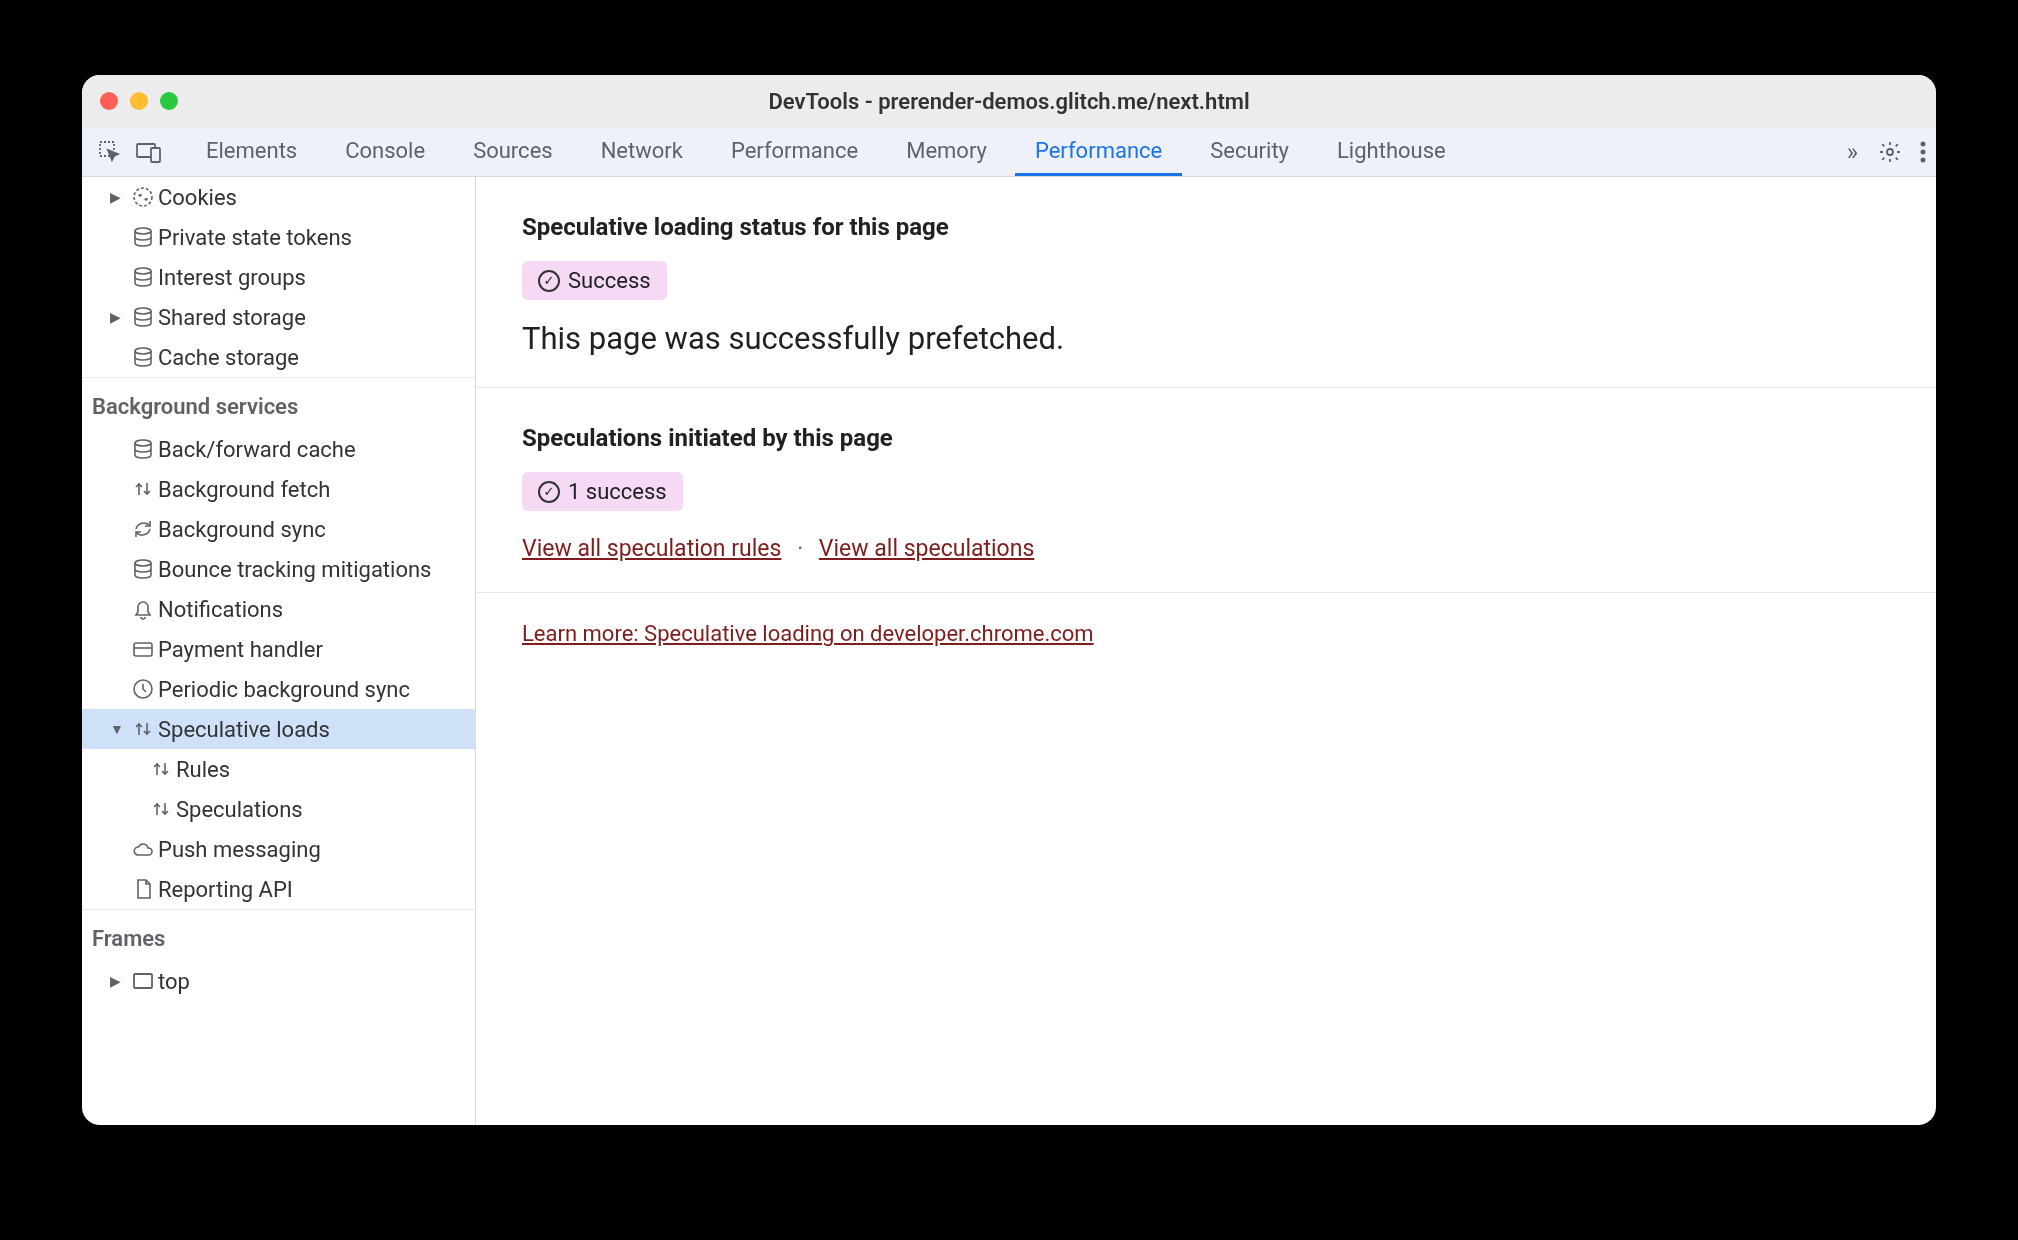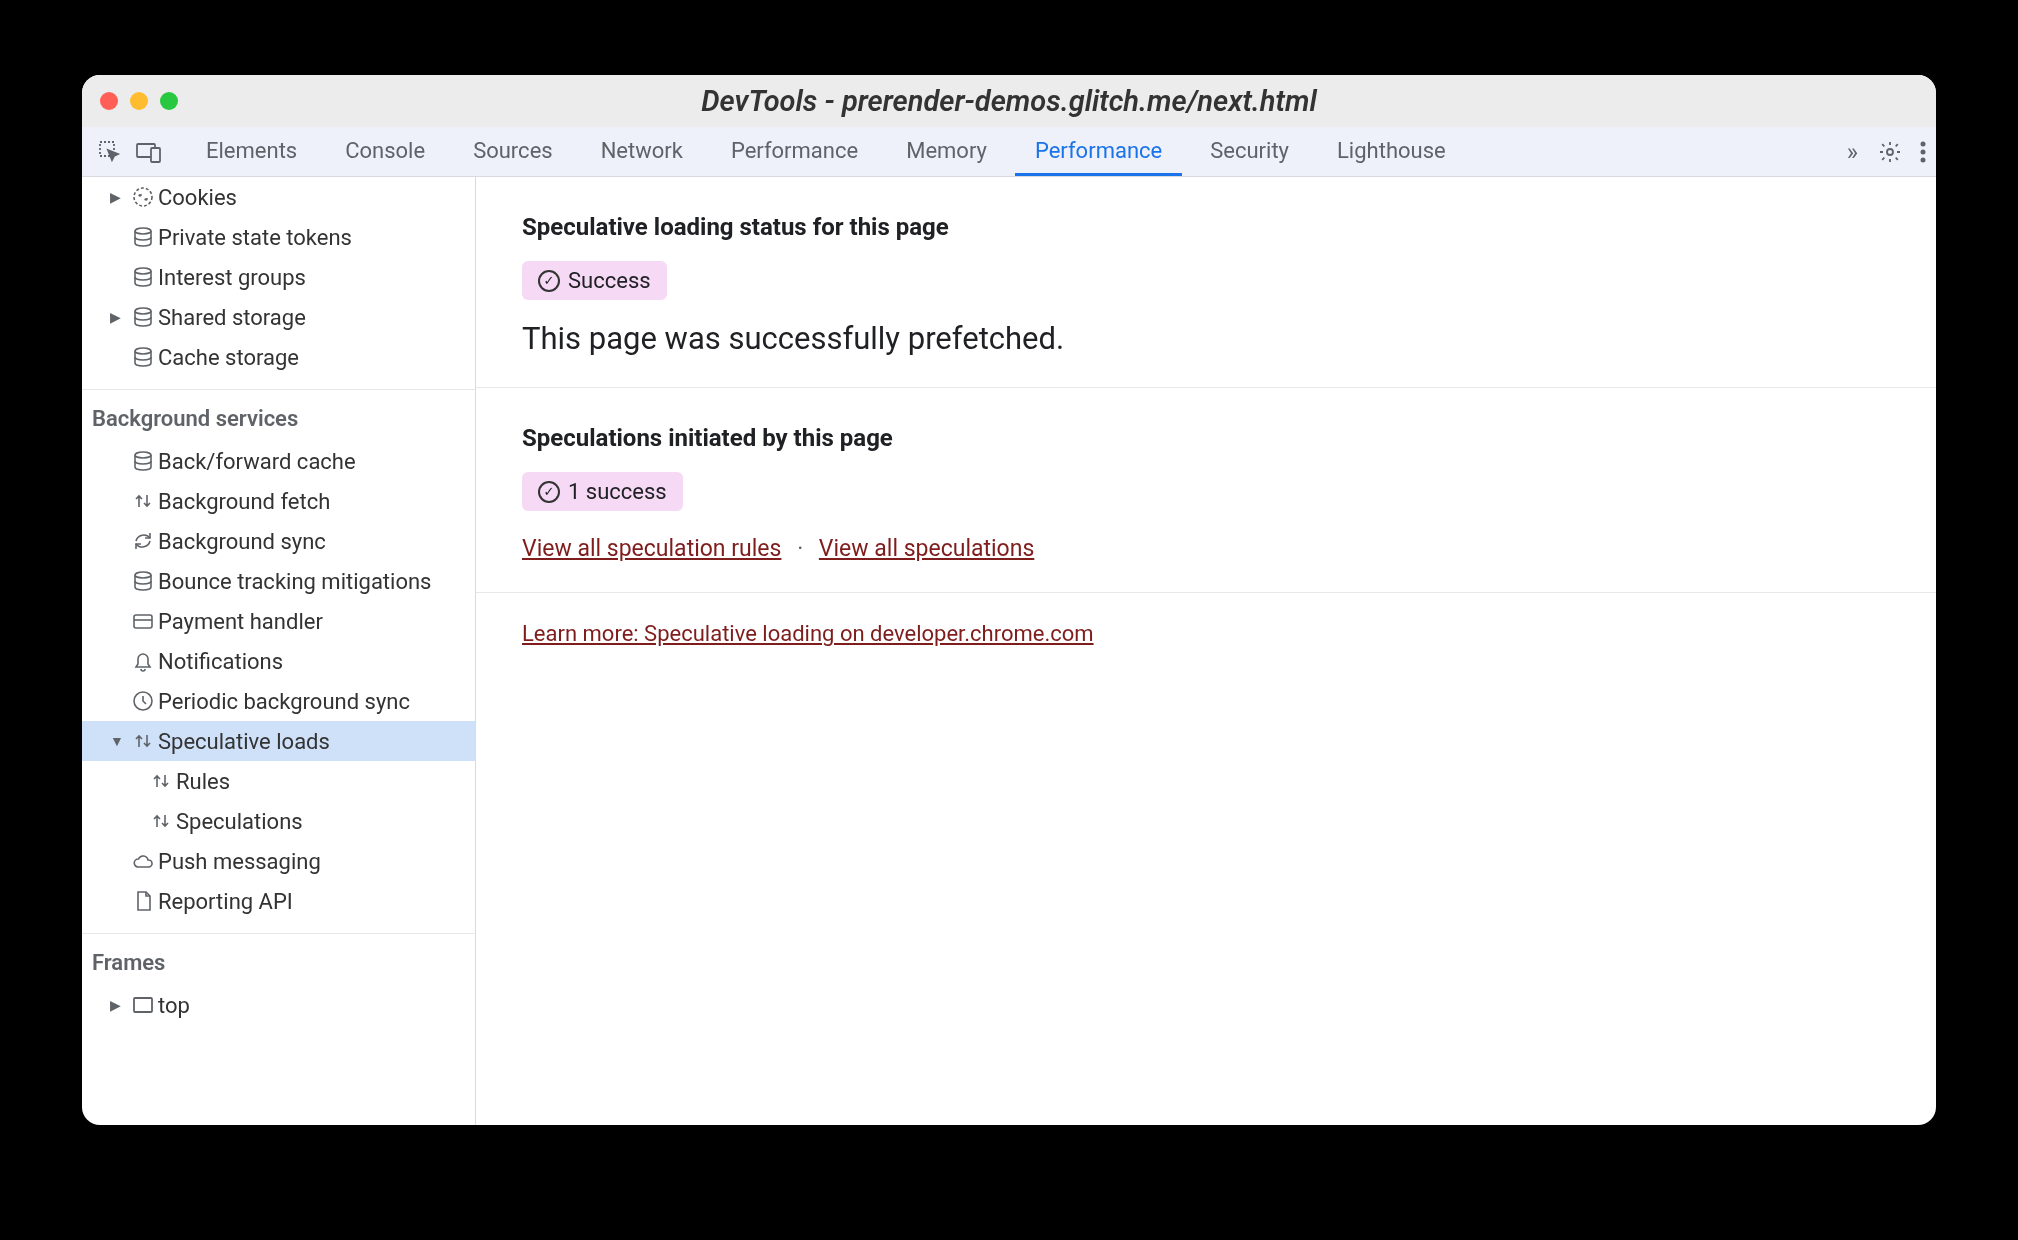--- a/index.html
+++ b/index.html
@@ -33,24 +33,23 @@
 }
 .traffic-lights { display: flex; gap: 12px; }
 .tl { width: 18px; height: 18px; border-radius: 50%; }
 .tl.red { background: #ff5f57; }
 .tl.yellow { background: #febc2e; }
 .tl.green { background: #28c840; }
 .window-title {
   position: absolute;
   left: 50%;
   transform: translateX(-50%);
-  font-size: 29px;
+  font-size: 22px;
   font-weight: 600;
   color: #333;
-  font-style: italic;
 }
 .toolbar {
   height: 50px;
   background: #eef1fa;
   border-bottom: 1px solid #d8dae0;
   display: flex;
   align-items: stretch;
   padding: 0 10px 0 16px;
 }
 .tb-icons { display: flex; align-items: center; gap: 14px; padding-right: 24px; }
@@ -96,21 +95,20 @@
   justify-content: center;
   flex-shrink: 0;
 }
 .tree-label { flex: 1; overflow: hidden; text-overflow: ellipsis; }
 .section-header {
   font-size: 22px;
   font-weight: 600;
   color: #5f6368;
   padding: 16px 10px 10px 10px;
   border-top: 1px solid #e6e8eb;
-  margin-top: 12px;
 }
 .main-panel {
   flex: 1;
   overflow-y: auto;
   font-size: 22px;
   color: #202124;
 }
 .main-section { padding: 36px 46px 30px; border-bottom: 1px solid #e6e8eb; }
 .main-section h2 { font-size: 24px; font-weight: 700; margin-bottom: 20px; }
 .badge {
@@ -296,34 +294,34 @@
                 <path d="M3 5v12c0 1.7 3.6 3 8 3s8-1.3 8-3V5"></path>
                 <path d="M3 11c0 1.7 3.6 3 8 3s8-1.3 8-3"></path>
               </svg>
             </span>
             <span class="tree-label">Bounce tracking mitigations</span>
           </div>
           <div class="tree-row indent-1">
             <span class="tree-arrow"></span>
             <span class="tree-icon">
               <svg width="22" height="22" viewBox="0 0 22 22" fill="none" stroke="#5f6368" stroke-width="1.6">
+                <path d="M6 9a5 5 0 0 1 10 0v5l2 3H4l2-3zM9 19a2 2 0 0 0 4 0"></path>
+              </svg>
+            </span>
+            <span class="tree-label">Notifications</span>
+          </div>
+          <div class="tree-row indent-1">
+            <span class="tree-arrow"></span>
+            <span class="tree-icon">
+              <svg width="22" height="22" viewBox="0 0 22 22" fill="none" stroke="#5f6368" stroke-width="1.6">
                 <rect x="2" y="5" width="18" height="13" rx="2"></rect>
                 <path d="M2 10h18"></path>
               </svg>
             </span>
             <span class="tree-label">Payment handler</span>
-          </div>
-          <div class="tree-row indent-1">
-            <span class="tree-arrow"></span>
-            <span class="tree-icon">
-              <svg width="22" height="22" viewBox="0 0 22 22" fill="none" stroke="#5f6368" stroke-width="1.6">
-                <path d="M6 9a5 5 0 0 1 10 0v5l2 3H4l2-3zM9 19a2 2 0 0 0 4 0"></path>
-              </svg>
-            </span>
-            <span class="tree-label">Notifications</span>
           </div>
           <div class="tree-row indent-1">
             <span class="tree-arrow"></span>
             <span class="tree-icon">
               <svg width="22" height="22" viewBox="0 0 22 22" fill="none" stroke="#5f6368" stroke-width="1.6">
                 <circle cx="11" cy="11" r="9"></circle>
                 <path d="M11 6v5l3 3"></path>
               </svg>
             </span>
             <span class="tree-label">Periodic background sync</span>

